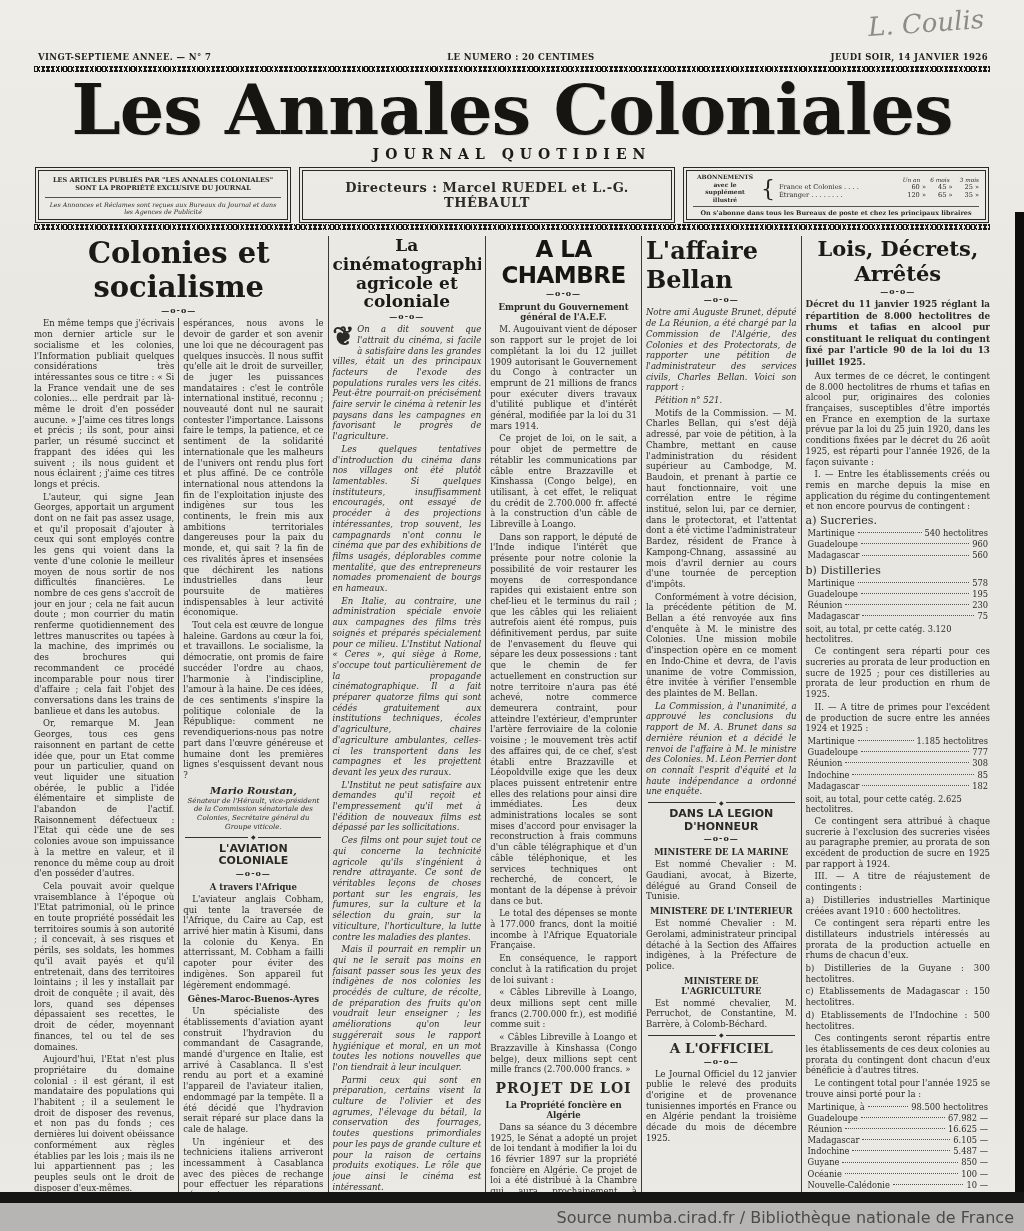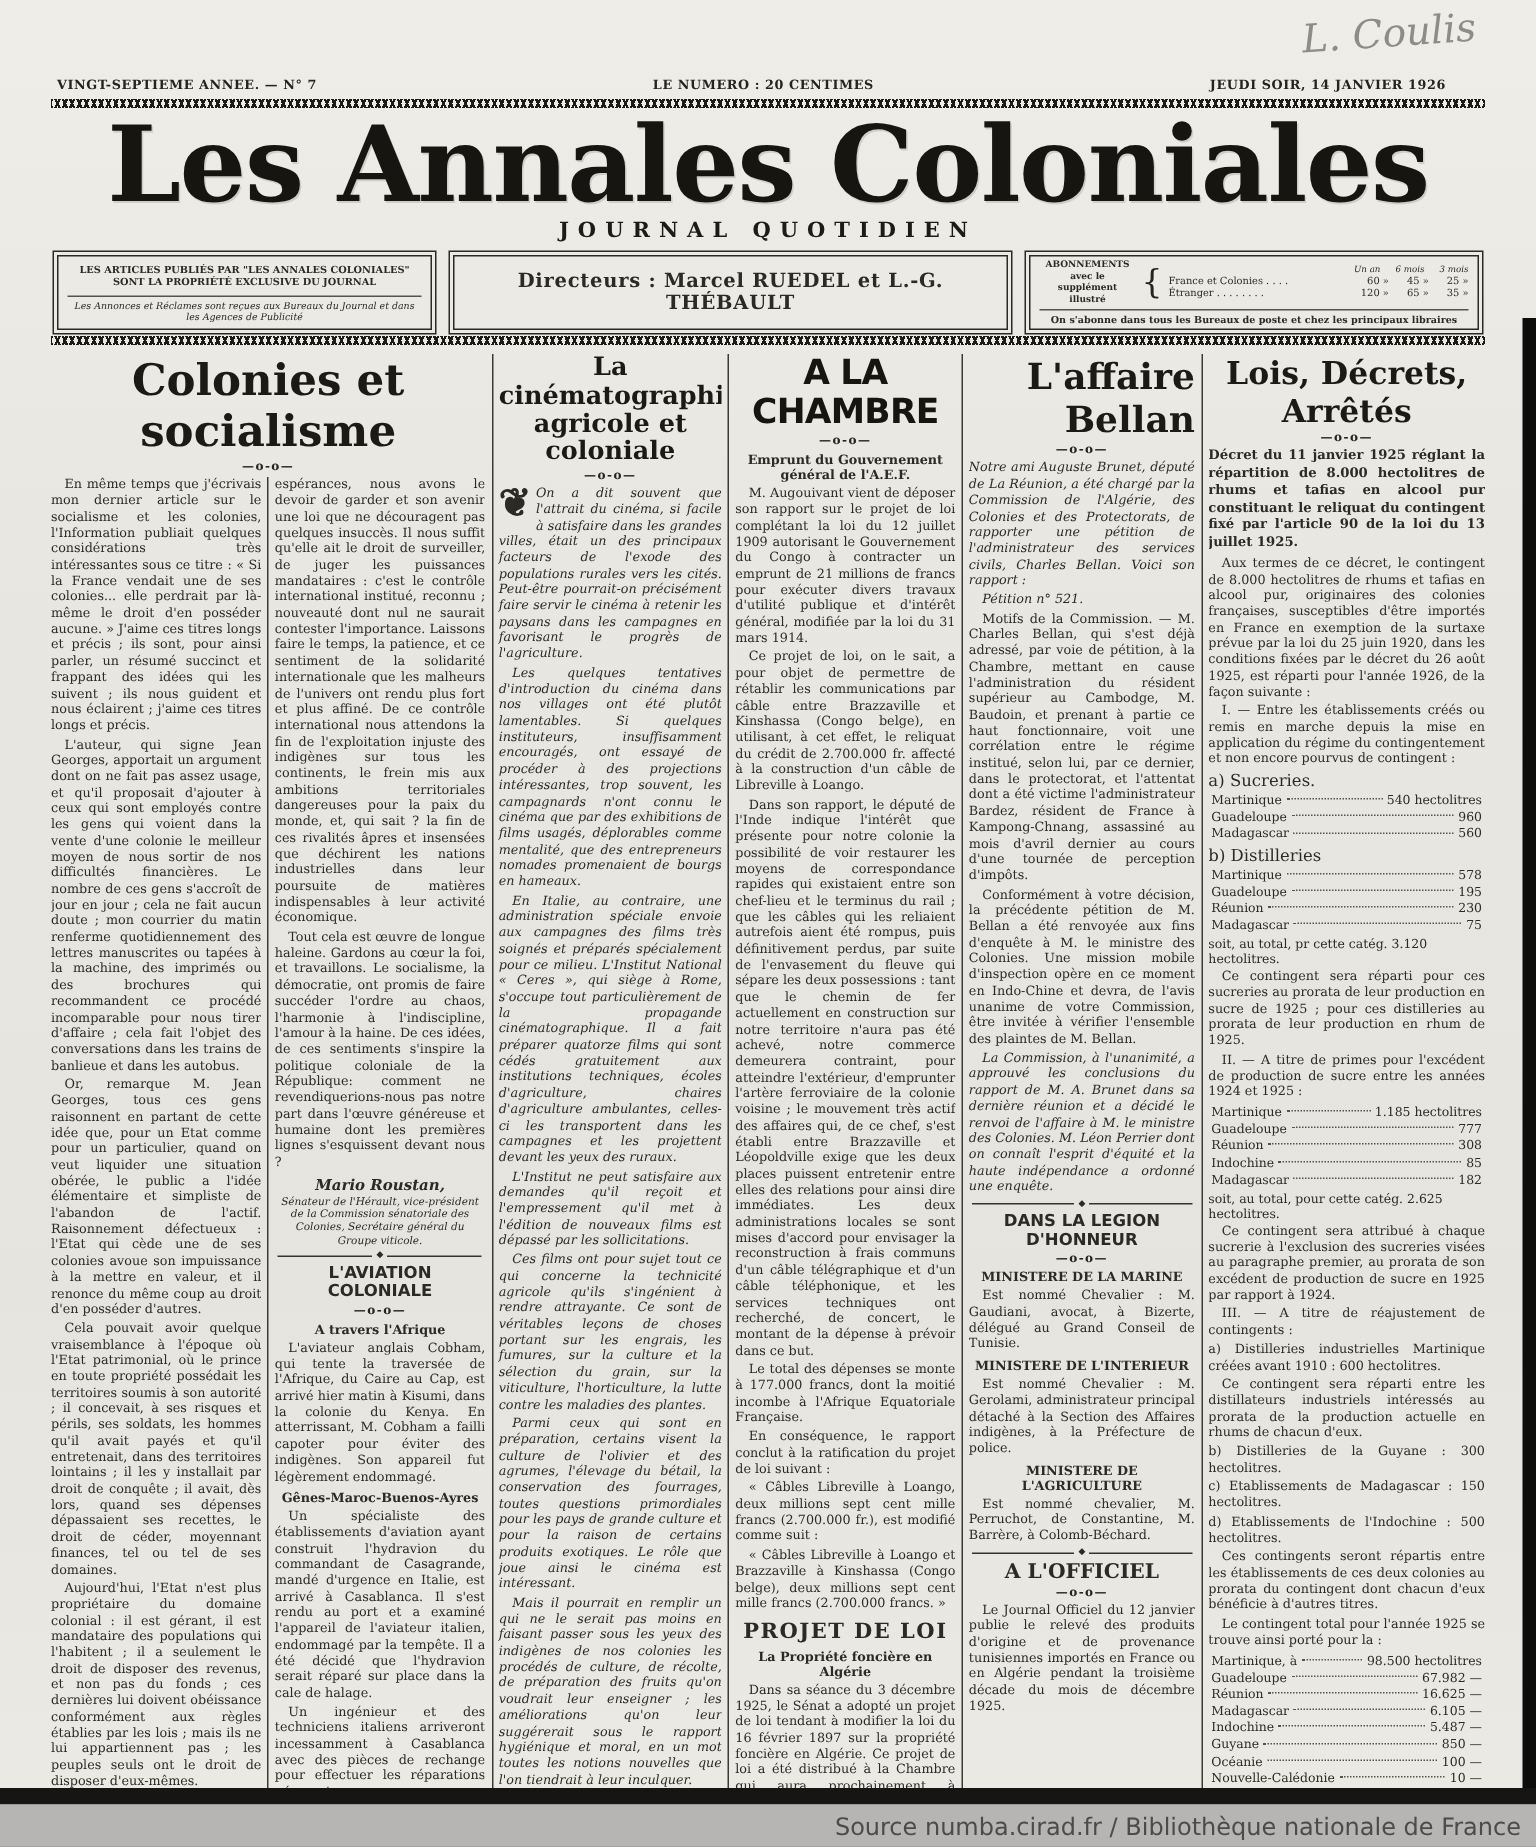--- a/index.html
+++ b/index.html
@@ -3,21 +3,21 @@
 <meta charset="utf-8">
 <style>
   html,body{margin:0;padding:0;background:#888;}
   #sheet{position:relative;width:1024px;height:1231px;overflow:hidden;
     background:linear-gradient(180deg,#efede8 0%,#e9e7e1 30%,#e6e4de 70%,#eceae5 100%);
     font-family:"DejaVu Serif","Liberation Serif",serif;color:#2b2a25;}
   
   .handwriting{position:absolute;top:8px;right:40px;font-style:italic;font-size:26px;
     color:#8d8c87;transform:rotate(-4deg);font-family:"DejaVu Serif",serif;}
   .topline{display:flex;justify-content:space-between;align-items:flex-end;
-    margin:52px 60px 4px 38px;font-size:8.5px;font-weight:bold;letter-spacing:.4px;color:#24231f;gap:36px;}
+    margin:52px 36px 4px 38px;font-size:8.5px;font-weight:bold;letter-spacing:.4px;color:#24231f;gap:36px;}
   .zigzag{height:6px;margin:2px 34px;
     background:repeating-linear-gradient(115deg,#1c1b18 0 1.6px,transparent 1.6px 4.4px),
                repeating-linear-gradient(65deg,#1c1b18 0 1.6px,transparent 1.6px 4.4px);}
   .masthead{text-align:center;font-size:70px;font-weight:900;color:#161511;margin:2px 0 0 0;
     letter-spacing:-1px;line-height:1.02;text-shadow:1px 1px 0 #16151122;}
   .subtitle{text-align:center;font-size:14px;font-weight:bold;letter-spacing:6px;color:#1c1b18;margin-top:1px;}
   .boxes{display:flex;align-items:stretch;gap:14px;margin:8px 38px 4px 38px;height:50px;}
   .box{border:1px solid #2a2925;outline:1px solid #2a2925;outline-offset:2px;
     padding:3px 6px;box-sizing:border-box;display:flex;flex-direction:column;justify-content:center;}
   .box-prop{width:250px;text-align:center;}
@@ -34,21 +34,21 @@
   .sub-hdr{display:flex;justify-content:flex-end;gap:10px;font-size:5.8px;font-style:italic;}
   .sub-row{display:flex;justify-content:space-between;font-size:6.6px;}
   .sub-row .amts{display:flex;gap:12px;}
   .sub-note{text-align:center;font-weight:bold;font-size:6.4px;margin-top:3px;border-top:1px solid #55534d;padding-top:2px;}
   
   .content{display:flex;margin:6px 34px 0 34px;height:962px;overflow:hidden;}
   .vr{width:1px;background:#3c3a34;margin:0 4px;}
   .col{overflow:hidden;box-sizing:border-box;}
   .c1{width:292px;} .c2{width:150px;} .c3{width:148px;} .c4{width:152px;} .c5{width:186px;}
   h2.mainhead{font-size:29px;font-weight:900;text-align:center;margin:0 0 2px 0;color:#1b1a16;}
-  h2.head4{font-size:24px;font-weight:900;text-align:right;margin:0;color:#1b1a16;}
+  h2.head4{font-size:24px;font-weight:900;text-align:left;margin:0;color:#1b1a16;}
   h2.head3{font-family:"DejaVu Sans","Liberation Sans",sans-serif;font-size:23px;font-weight:900;
     text-align:center;margin:0;letter-spacing:-.5px;color:#161511;}
   h2.head5{font-size:21px;font-weight:900;text-align:center;margin:0;color:#1b1a16;}
   h2.head2{font-size:17px;font-weight:900;text-align:center;line-height:1.1;margin:0;color:#1b1a16;}
   h3.serif{font-size:13.5px;font-weight:900;text-align:center;margin:3px 0 0 0;line-height:1.1;}
   h3.sans{font-family:"DejaVu Sans","Liberation Sans",sans-serif;font-size:11px;font-weight:900;
     text-align:center;margin:3px 0 0 0;line-height:1.15;}
   h4.subhd{font-size:8.5px;font-weight:bold;text-align:center;margin:4px 0 2px 0;}
   h4.caps{font-size:14px;font-weight:bold;text-align:center;letter-spacing:1px;margin:5px 0 2px 0;}
   .orn{text-align:center;font-size:8px;letter-spacing:1px;color:#24231f;line-height:1;margin:1px 0 3px 0;}
@@ -181,22 +181,22 @@
 
     <div class="col c2">
       <h2 class="head2">La cinématographie agricole et coloniale</h2>
       <div class="orn"></div>
       <span class="dropcap"></span>
       <p class="jt it">On a dit souvent que l'attrait du cinéma, si facile à satisfaire dans les grandes villes, était un des principaux facteurs de l'exode des populations rurales vers les cités. Peut-être pourrait-on précisément faire servir le cinéma à retenir les paysans dans les campagnes en favorisant le progrès de l'agriculture.</p>
       <p class="j it">Les quelques tentatives d'introduction du cinéma dans nos villages ont été plutôt lamentables. Si quelques instituteurs, insuffisamment encouragés, ont essayé de procéder à des projections intéressantes, trop souvent, les campagnards n'ont connu le cinéma que par des exhibitions de films usagés, déplorables comme mentalité, que des entrepreneurs nomades promenaient de bourgs en hameaux.</p>
       <p class="j it">En Italie, au contraire, une administration spéciale envoie aux campagnes des films très soignés et préparés spécialement pour ce milieu. L'Institut National « Ceres », qui siège à Rome, s'occupe tout particulièrement de la propagande cinématographique. Il a fait préparer quatorze films qui sont cédés gratuitement aux institutions techniques, écoles d'agriculture, chaires d'agriculture ambulantes, celles-ci les transportent dans les campagnes et les projettent devant les yeux des ruraux.</p>
       <p class="j it">L'Institut ne peut satisfaire aux demandes qu'il reçoit et l'empressement qu'il met à l'édition de nouveaux films est dépassé par les sollicitations.</p>
       <p class="j it">Ces films ont pour sujet tout ce qui concerne la technicité agricole qu'ils s'ingénient à rendre attrayante. Ce sont de véritables leçons de choses portant sur les engrais, les fumures, sur la culture et la sélection du grain, sur la viticulture, l'horticulture, la lutte contre les maladies des plantes.</p>
+      <p class="j it">Mais il pourrait en remplir un qui ne le serait pas moins en faisant passer sous les yeux des indigènes de nos colonies les procédés de culture, de récolte, de préparation des fruits qu'on voudrait leur enseigner ; les améliorations qu'on leur suggérerait sous le rapport hygiénique et moral, en un mot toutes les notions nouvelles que l'on tiendrait à leur inculquer.</p>
       <p class="j it">Parmi ceux qui sont en préparation, certains visent la culture de l'olivier et des agrumes, l'élevage du bétail, la conservation des fourrages, toutes questions primordiales pour les pays de grande culture et pour la raison de certains produits exotiques. Le rôle que joue ainsi le cinéma est intéressant.</p>
-      <p class="j it">Mais il pourrait en remplir un qui ne le serait pas moins en faisant passer sous les yeux des indigènes de nos colonies les procédés de culture, de récolte, de préparation des fruits qu'on voudrait leur enseigner ; les améliorations qu'on leur suggérerait sous le rapport hygiénique et moral, en un mot toutes les notions nouvelles que l'on tiendrait à leur inculquer.</p>
       <div class="byline">
         <div class="nm">Maurice Bouilloux-Lafont,</div>
 
       </div>
 
     </div>
 
     <div class="vr"></div>
 
     <div class="col c3">

